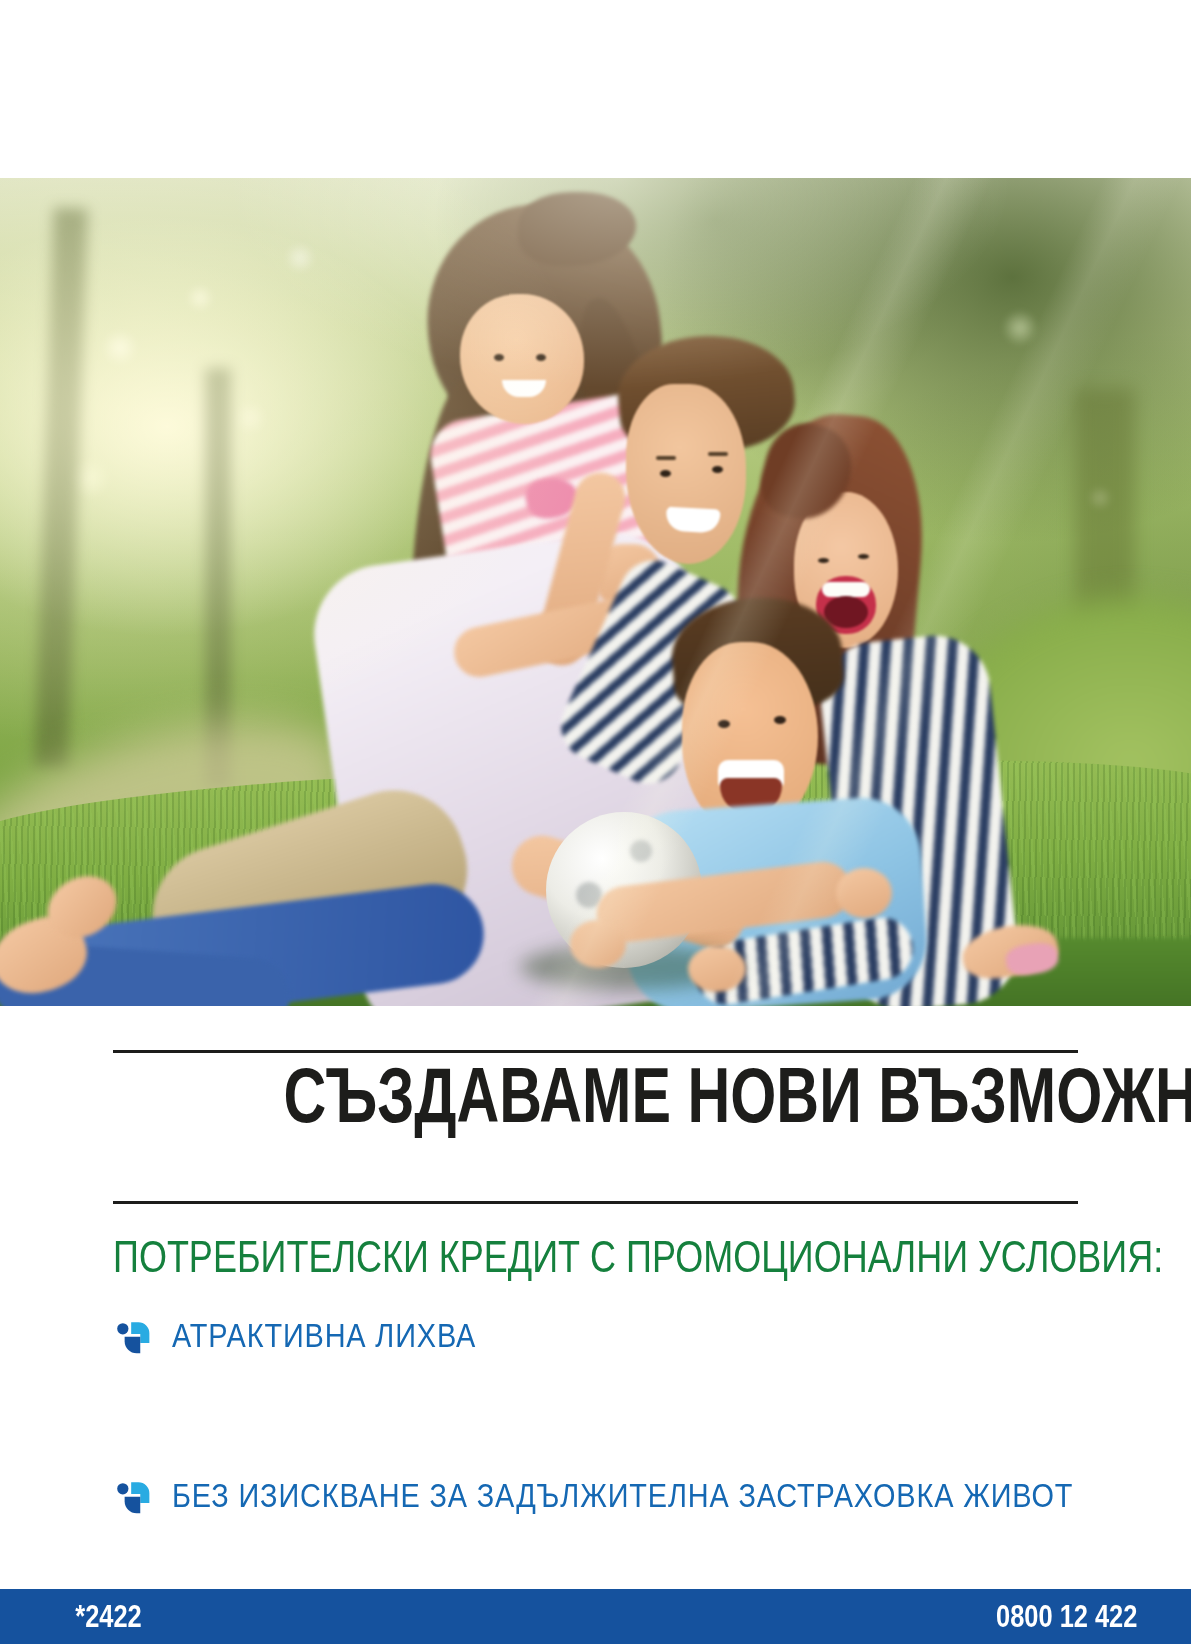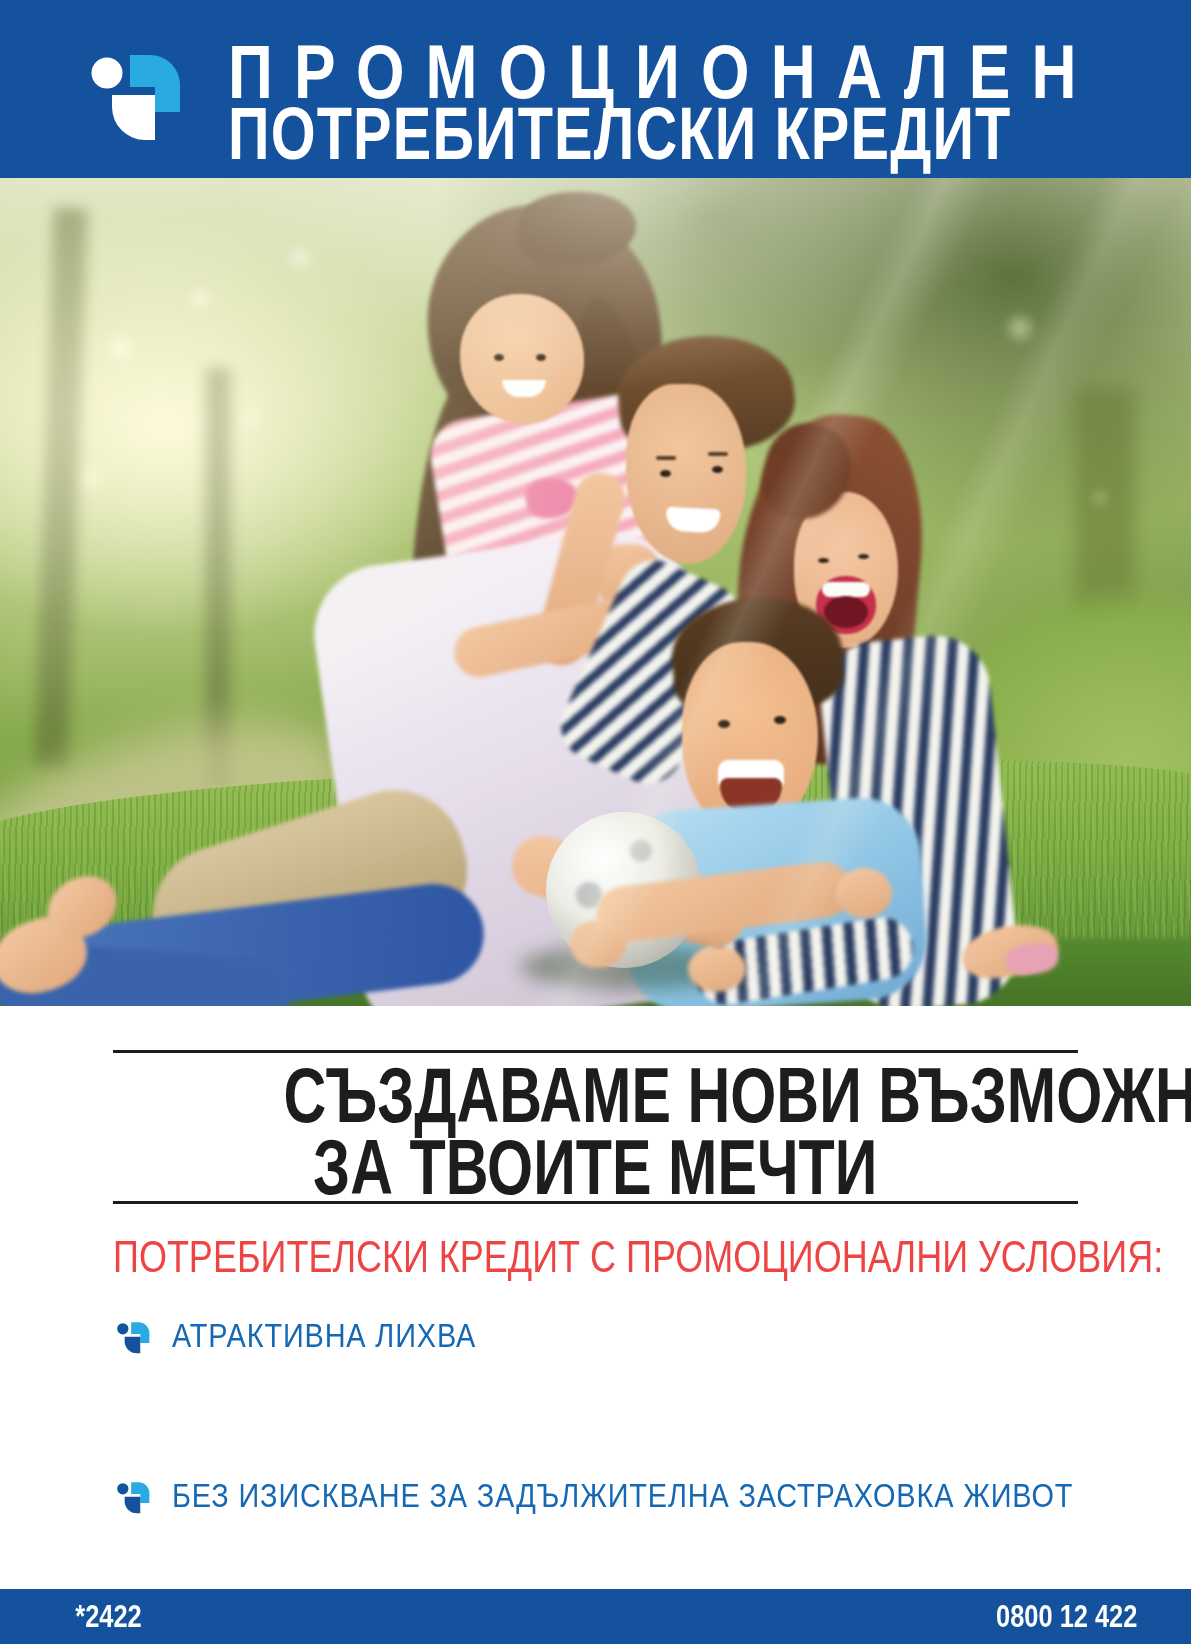--- a/index.html
+++ b/index.html
@@ -23,21 +23,21 @@
   .hline1{left:228px;top:34px;font-size:76px;line-height:76px;letter-spacing:.34em;}
   .hline2{left:228px;top:97px;font-size:74px;line-height:74px;letter-spacing:.02em;}
   .cx{display:inline-block;transform-origin:0 50%;}
   .cx-c{display:inline-block;transform-origin:50% 50%;}
   .cx-r{display:inline-block;transform-origin:100% 50%;}
 
   
   .rule{position:absolute;left:113px;width:965px;height:3px;background:#1d1d1b;}
   .bigline{position:absolute;left:113px;width:965px;text-align:center;color:#1d1d1b;
            font-weight:700;white-space:nowrap;font-size:78px;line-height:78px;}
-  .subhead{position:absolute;left:113px;top:1234px;width:1070px;color:#ef4444;
+  .subhead{position:absolute;left:113px;top:1234px;width:1070px;color:#15803d;
            font-weight:400;font-size:45px;line-height:45px;white-space:nowrap;}
 
   
   .benefit{position:absolute;left:113px;height:48px;display:flex;align-items:center;}
   .benefit .icon{width:40px;height:44px;flex:0 0 auto;}
   .benefit .txt{margin-left:19px;color:var(--btext);font-weight:400;font-size:34px;
                 letter-spacing:1px;white-space:nowrap;}
 
   
   .photo{position:absolute;left:0;top:178px;width:1191px;height:828px;overflow:hidden;
@@ -68,31 +68,20 @@
     radial-gradient(720px 520px at 10% 28%,rgba(255,250,215,.55),rgba(255,250,215,0) 65%),
     radial-gradient(560px 300px at 52% 0%,rgba(255,255,242,.5),transparent 70%),
     linear-gradient(115deg,transparent 58%,rgba(255,255,235,.18) 60%,transparent 63%),
     linear-gradient(115deg,transparent 70%,rgba(255,255,235,.14) 72%,transparent 75%);}
 </style>
 </head>
 <body>
 
 <div class="page">
 
-  <header class="topbar">
-    <div class="logo-box">
-      <svg class="logo-svg logo-header" viewBox="0 0 110 120">
-        <circle class="lg-m" cx="27" cy="43" r="15.5"></circle>
-        <path class="lg-a" d="M50 25 H70 A30 30 0 0 1 100 55 V82 H75 V57 H50 Z"></path>
-        <path class="lg-m" d="M32 65 H75 V110 H65 A33 33 0 0 1 32 77 Z"></path>
-      </svg>
-    </div>
-    <div class="hline hline1"><span class="cx" style="transform:scaleX(.82)">ПРОМОЦИОНАЛЕН</span></div>
-    <div class="hline hline2"><span class="cx" style="transform:scaleX(.78)">ПОТРЕБИТЕЛСКИ КРЕДИТ</span></div>
-  </header>
 
   <div class="photo">
     <div class="ph ph-bg"></div>
     <div class="ph ph-bokeh"></div>
     <div class="ph b7" style="left:44px;top:30px;width:34px;height:560px;background:#55622f;opacity:.55;transform:rotate(2deg)"></div>
     <div class="ph b7" style="left:205px;top:190px;width:26px;height:420px;background:#4f5c2c;opacity:.5"></div>
     <div class="ph b9" style="left:1075px;top:210px;width:60px;height:260px;background:#61702f;opacity:.45"></div>
     <div class="ph b22" style="left:-60px;top:560px;width:420px;height:180px;background:#d8cfa2;opacity:.7;border-radius:50%;transform:rotate(-18deg)"></div>
     <div class="ph b14" style="left:930px;top:420px;width:400px;height:330px;background:radial-gradient(#a3c261,#7ba33f);border-radius:50%"></div>
     <div class="ph grass" style="left:-40px;top:590px;width:1280px;height:280px;border-radius:45% 30% 0 0/60px 40px 0 0;transform:rotate(-1.5deg)"></div>
@@ -165,21 +154,20 @@
     <div class="ph b2 skin" style="left:688px;top:768px;width:58px;height:46px;border-radius:50%"></div>
     <div class="ph b2 skin" style="left:836px;top:690px;width:56px;height:50px;border-radius:50%"></div>
     <div class="ph b2 skin" style="left:962px;top:748px;width:96px;height:50px;border-radius:50% 50% 40% 40%;transform:rotate(-10deg)"></div>
     <div class="ph b2" style="left:1006px;top:766px;width:52px;height:30px;border-radius:40%;background:#e8a2b6;transform:rotate(-8deg)"></div>
 
     <div class="ph glow"></div>
   </div>
 
   <div class="rule" style="top:1050px"></div>
   <div class="bigline" style="top:1056px"><span class="cx-c" style="transform:scaleX(.76)">СЪЗДАВАМЕ НОВИ ВЪЗМОЖНОСТИ</span></div>
-  <div class="bigline" style="top:1128px"><span class="cx-c" style="transform:scaleX(.76)">ЗА ТВОИТЕ МЕЧТИ</span></div>
   <div class="rule" style="top:1201px"></div>
 
   <div class="subhead"><span class="cx" style="transform:scaleX(.8)">ПОТРЕБИТЕЛСКИ КРЕДИТ С ПРОМОЦИОНАЛНИ УСЛОВИЯ:</span></div>
 
   <div class="benefit" style="top:1311px">
     <svg class="icon logo-svg logo-bullet" viewBox="0 0 110 120">
       <circle class="lg-m" cx="27" cy="43" r="15.5"></circle>
       <path class="lg-a" d="M50 25 H70 A30 30 0 0 1 100 55 V82 H75 V57 H50 Z"></path>
       <path class="lg-m" d="M32 65 H75 V110 H65 A33 33 0 0 1 32 77 Z"></path>
     </svg>

